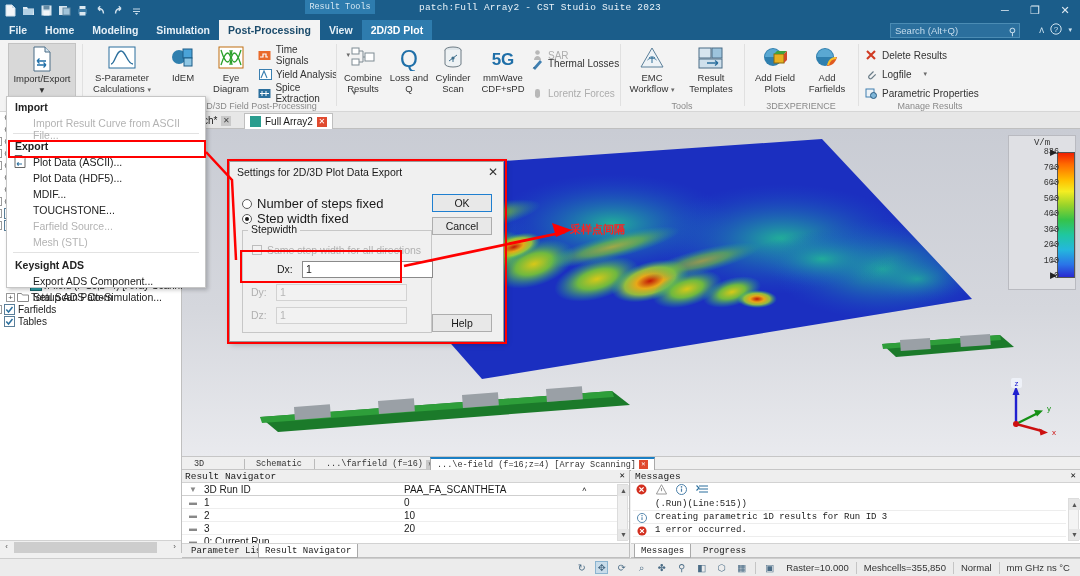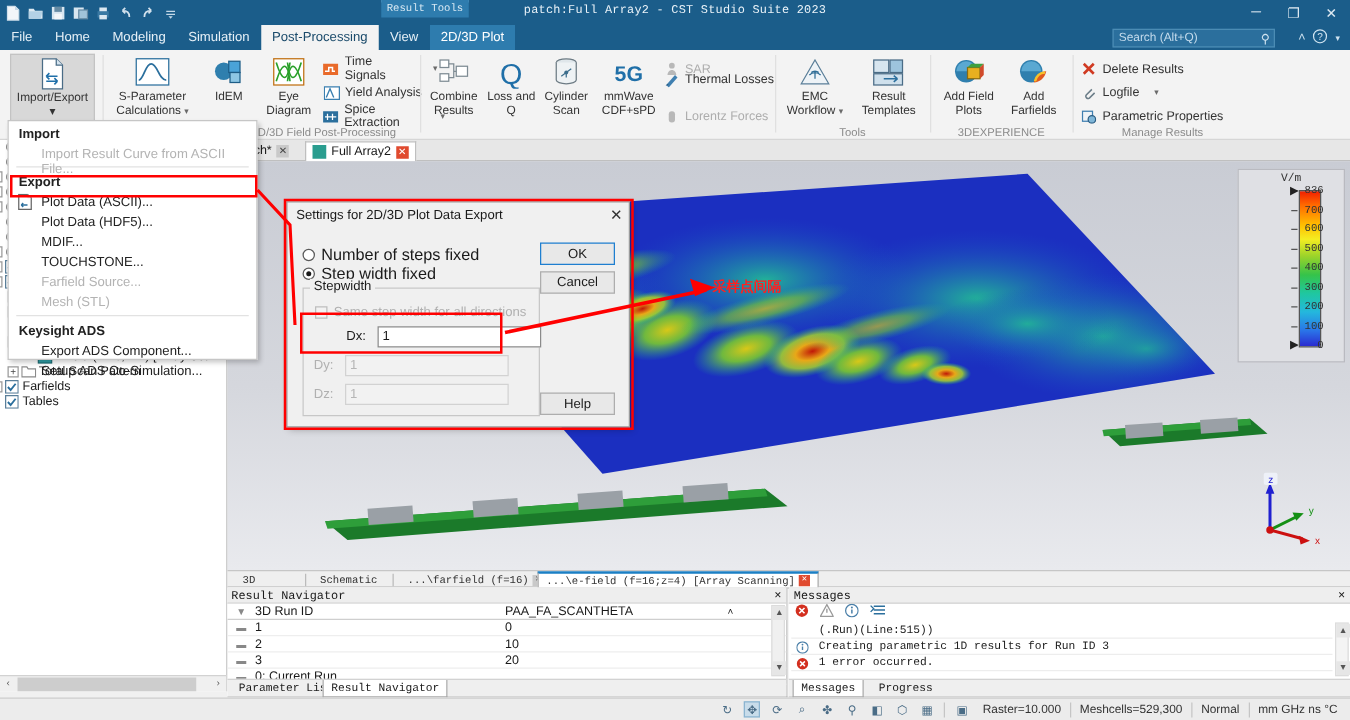--- a/index.html
+++ b/index.html
@@ -42,21 +42,21 @@
   #titlebar .wbtns{
     position:absolute; right:0; top:0; display:flex; height:20px;
   }
   #titlebar .wbtn{ width:30px; height:20px; display:flex; align-items:center; justify-content:center;
     font-size:11px; color:#dfeaf2; }
   
   #menubar{
     position:absolute; left:0; top:20px; width:1080px; height:20px;
     background:#1b5d8a;
   }
-  #menubar .mtabs{ display:flex; height:20px; }
+  #menubar .mtabs{ display:flex; height:20px;font-weight:bold; }
   #menubar .mtab{
     padding:0 9px; height:20px; line-height:20px; font-size:10.5px; color:#e6f0f7;
     white-space:nowrap;
   }
   #menubar .mtab.sel{ background:#f3f3f3; color:#1b4b6b; }
   #menubar .mtab.ctx{ background:#2e7cae; color:#fff; }
   #searchbox{
     position:absolute; right:60px; top:3px; width:130px; height:15px;
     background:#2b6f9d; border:1px solid #4b8cb4; color:#c5dced;
     font-size:9.5px; line-height:13px; padding-left:4px;
@@ -133,21 +133,21 @@
     text-align:center; line-height:10px; }
   .dtab .ficon{ width:11px; height:11px; background:#2a9d8f; }
   
   #viewport{
     position:absolute; left:182px; top:129px; width:898px; height:327px;
     background:linear-gradient(180deg,#c9ccd4 0%, #d5d7dd 55%, #e9eaee 100%);
     overflow:hidden;
   }
   
   #legend{
-    position:absolute; right:4px; top:6px; width:86px; height:155px;
+    position:absolute; right:4px; top:6px; width:68px; height:155px;
     background:#dfe0e4; border:1px solid #b9bac0;
   }
   #legend .unit{ position:absolute; top:2px; width:100%; text-align:center; font-size:9px;
     font-family:"Liberation Mono", monospace; color:#333; }
   #legend .bar{
     position:absolute; left:48px; top:16px; width:18px; height:126px; border:1px solid #555;
     background:linear-gradient(180deg,#f02000 0%,#ff6a00 9%,#ffc000 22%,#f4ed22 31%,#9ad32a 42%,
       #35c34a 54%,#1fc7a0 66%,#24b7dd 78%,#2a74e8 90%,#2a2ad0 100%);
   }
   #legend .tick{ position:absolute; right:16px; font-size:8.5px; font-family:"Liberation Mono", monospace;
@@ -1039,18 +1039,18 @@
       <span class="sicon">✤</span>
       <span class="sicon">⚲</span>
       <span class="sicon">◧</span>
       <span class="sicon">⬡</span>
       <span class="sicon">▦</span>
     </div>
   <div class="sep"></div>
   <span class="sicon">▣</span>
   <span style="margin-left:10px">Raster=10.000</span>
   <div class="sep"></div>
-  <span>Meshcells=529,300</span>
+  <span>Meshcells=355,850</span>
   <div class="sep"></div>
   <span>Normal</span>
   <div class="sep"></div>
   <span style="margin-right:10px">mm  GHz  ns  °C</span>
 </div>
 
 </body></html>

